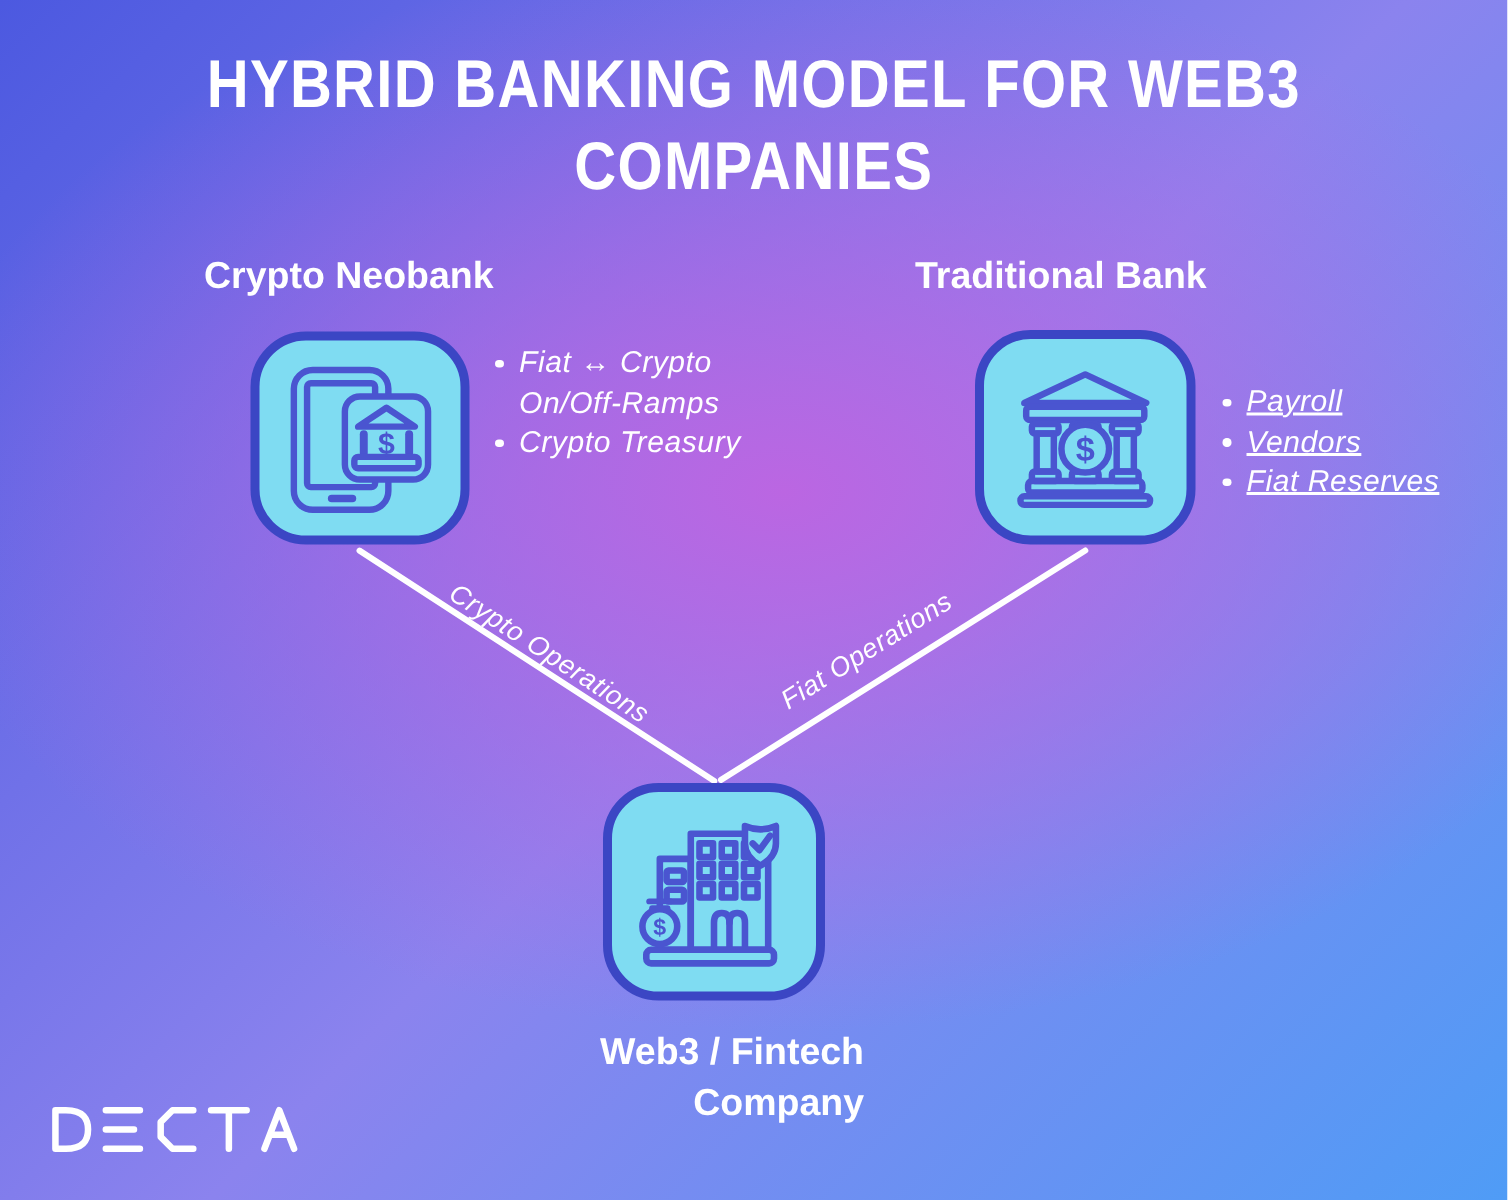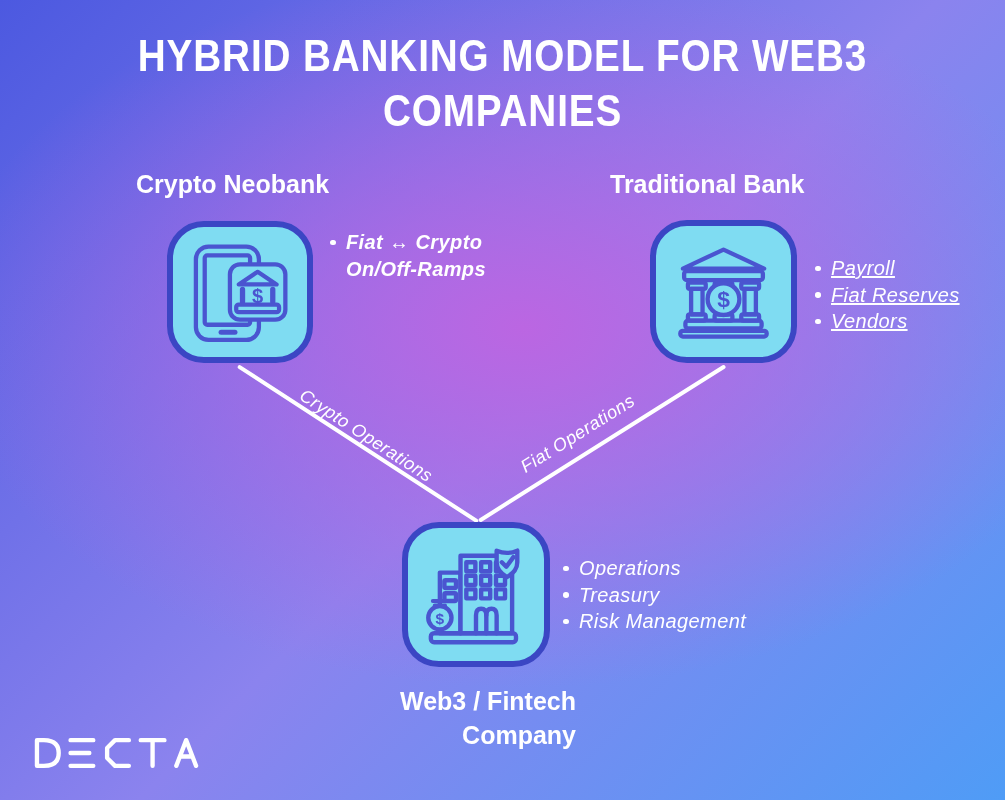--- a/index.html
+++ b/index.html
@@ -126,23 +126,24 @@
       <line x1="35" y1="82" x2="46" y2="82" stroke-width="4"></line>
       <rect class="fillbox" x="42" y="28" width="44" height="44" rx="8"></rect>
       <path d="M49,44 L64,34 L79,44 Z"></path>
       <line x1="52" y1="48" x2="52" y2="58" stroke-width="4.2"></line>
       <line x1="76" y1="48" x2="76" y2="58" stroke-width="4.2"></line>
       <rect x="47" y="60" width="34" height="6" rx="2"></rect>
       <text x="64" y="58.5" font-size="16" class="glyph">$</text>
     </svg>
   </div>
 
-  <ul class="abs bullets" style="left:328px; top:229px; width:195px;font-weight:bold;">
+  <ul class="abs bullets" style="left:328px; top:229px; width:195px;">
     <li>Fiat ↔ Crypto
 On/Off-Ramps</li>
+    <li>Crypto Treasury</li>
   </ul>
 
   <div class="abs node-title" style="left:610px; top:171px;">Traditional Bank</div>
 
   <div class="abs icon-box" style="left:650px; top:220px; width:147px; height:143px;">
     <svg viewBox="0 0 100 100" class="icon-art" aria-label="bank-building-icon">
       <path d="M18,32 L50,17 L82,32 Z"></path>
       <rect x="19" y="34" width="62" height="7" rx="2"></rect>
       <rect x="22" y="43" width="14" height="5" rx="1.5"></rect>
       <rect x="43" y="43" width="14" height="5" rx="1.5"></rect>
@@ -155,22 +156,22 @@
       <rect x="64" y="68" width="14" height="5" rx="1.5"></rect>
       <circle class="fillbox" cx="50" cy="56" r="12.5" stroke="var(--icon-stroke)"></circle>
       <text x="50" y="62.5" font-size="18" class="glyph">$</text>
       <rect x="20" y="73" width="60" height="6" rx="2"></rect>
       <rect x="16" y="81" width="68" height="4.5" rx="2"></rect>
     </svg>
   </div>
 
   <ul class="abs bullets" style="left:813px; top:255px; width:170px;text-decoration:underline;">
     <li>Payroll</li>
+    <li>Vendors</li>
     <li>Fiat Reserves</li>
-    <li>Vendors</li>
   </ul>
 
   <div class="abs connector-line" style="left:238px; top:364px; width:286px; transform:rotate(33deg);"></div>
   <div class="abs connector-label" style="left:366px; top:436px; transform:translate(-50%,-50%) rotate(33deg);">Crypto Operations</div>
 
   <div class="abs connector-line" style="left:479px; top:519px; width:291px; transform:rotate(-32.2deg);"></div>
   <div class="abs connector-label" style="left:578px; top:434px; transform:translate(-50%,-50%) rotate(-32deg);">Fiat Operations</div>
 
   <div class="abs icon-box" style="left:402px; top:522px; width:148px; height:145px;">
     <svg viewBox="0 0 100 100" class="icon-art" aria-label="office-building-shield-moneybag-icon">
@@ -198,25 +199,20 @@
       <circle class="fillbox" cx="22" cy="68" r="9" stroke="var(--icon-stroke)"></circle>
       <line x1="18" y1="58.5" x2="26" y2="58.5" stroke-width="3"></line>
       <line x1="16.5" y1="55" x2="27.5" y2="55" stroke-width="3"></line>
       <text x="22" y="72.5" font-size="12" class="glyph">$</text>
 
       <path class="fillbox" d="M66,16 Q74,19.5 82,16 L82,25 Q82,32 74,36.5 Q66,32 66,25 Z" stroke="var(--icon-stroke)"></path>
       <path d="M70,25 L73.5,28.5 L79,21"></path>
     </svg>
   </div>
 
-  <ul class="abs bullets" style="left:561px; top:555px; width:220px;">
-    <li>Operations</li>
-    <li>Treasury</li>
-    <li>Risk Management</li>
-  </ul>
 
   <div class="abs node-title centered" style="left:376px; top:685px; width:200px;">Web3 / Fintech
 Company</div>
 
   <div class="abs" style="left:33px; top:737px; width:168px; height:32px;" aria-label="DECTA">
     <svg viewBox="0 0 170 32" width="168" height="32" class="logo">
       <path d="M4,3 L4,29 M4,3 H11 C23,3 26,9 26,16 C26,23 23,29 11,29 H4"></path>
       <path d="M38,3 H61 M38,16 H57 M38,29 H61"></path>
       <path d="M97,3 H83 L75,11 V21 L83,29 H97"></path>
       <path d="M109,3 H133 M121,3 V29"></path>

